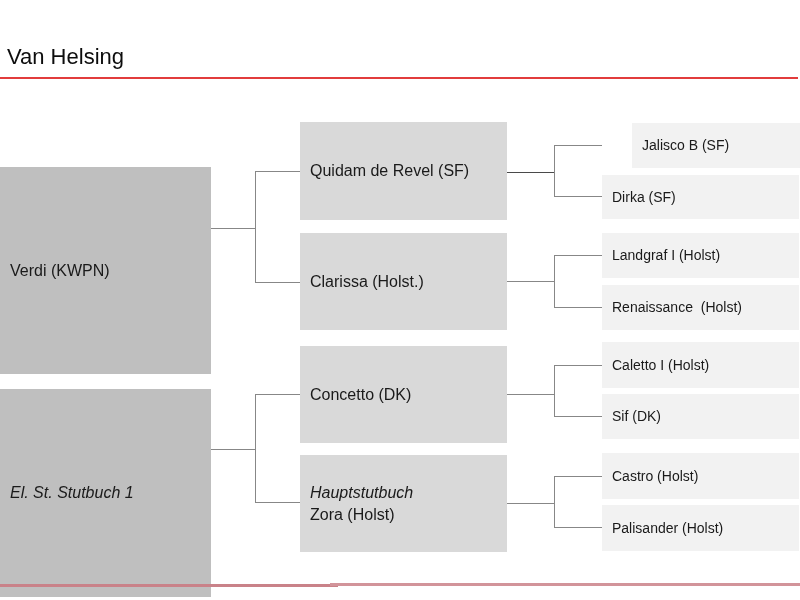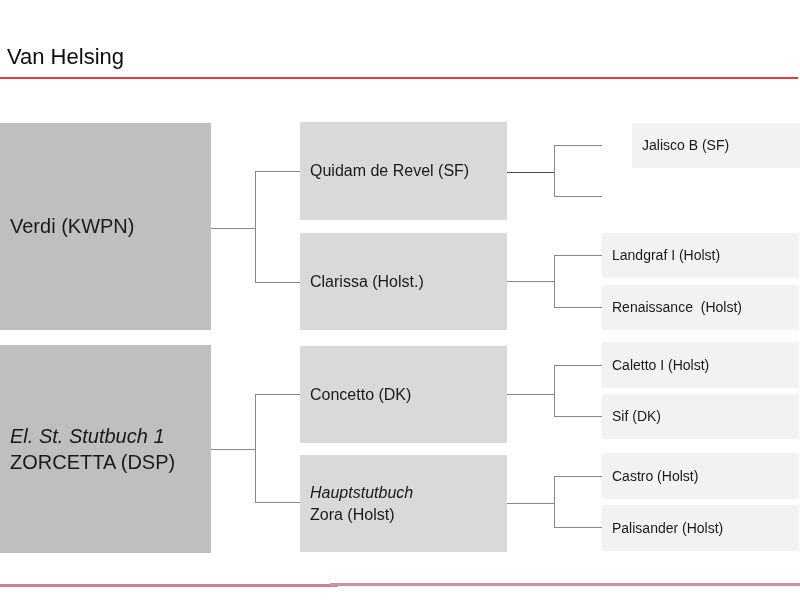--- a/index.html
+++ b/index.html
@@ -32,21 +32,21 @@
   .rule.bottom-a{left:0;top:584px;width:338px;height:3px;background:var(--bottom-rule);}
   .rule.bottom-b{left:330px;top:583px;width:470px;height:3px;background:var(--bottom-rule-2);}
 
   .box{
     position:absolute;
     box-sizing:border-box;
     display:flex;flex-direction:column;justify-content:center;
     padding-left:10px;padding-right:6px;
     line-height:1.32;
   }
-  .g1{background:var(--gen1-box);font-size:20px;}
+  .g1{background:var(--gen1-box);font-size:16px;margin-top:44px;}
   .g2{background:var(--gen2-box);font-size:16px;}
   .g3{background:var(--gen3-box);font-size:14px;}
   .box span{white-space:pre;}
   .italic{font-style:italic;}
 
   
   #box-verdi   {left:0;top:123px;width:211px;height:207px;}
   #box-zorcetta{left:0;top:345px;width:211px;height:208px;}
   
   #box-quidam  {left:300px;top:122px;width:207px;height:98px;}
@@ -105,39 +105,41 @@
 <div id="canvas">
 
   <div class="page-title">Van Helsing</div>
   <div class="rule top"></div>
 
   <div class="box g1" id="box-verdi">
     <span>Verdi (KWPN)</span>
   </div>
   <div class="box g1" id="box-zorcetta">
     <span class="italic">El. St. Stutbuch 1</span>
-    <span>ZORCETTA (DSP)</span>
   </div>
 
   <div class="box g2" id="box-quidam">
     <span>Quidam de Revel (SF)</span>
   </div>
   <div class="box g2" id="box-clarissa">
     <span>Clarissa (Holst.)</span>
   </div>
   <div class="box g2" id="box-concetto">
     <span>Concetto (DK)</span>
   </div>
   <div class="box g2" id="box-zora">
     <span class="italic">Hauptstutbuch</span>
     <span>Zora (Holst)</span>
   </div>
 
   <div class="box g3" id="box-jalisco">
     <span>Jalisco B (SF)</span>
+  </div>
+  <div class="box g3" id="box-dirka">
+    <span>Dirka (SF)</span>
   </div>
   <div class="box g3" id="box-landgraf">
     <span>Landgraf I (Holst)</span>
   </div>
   <div class="box g3" id="box-renaissance">
     <span>Renaissance  (Holst)</span>
   </div>
   <div class="box g3" id="box-caletto">
     <span>Caletto I (Holst)</span>
   </div>

